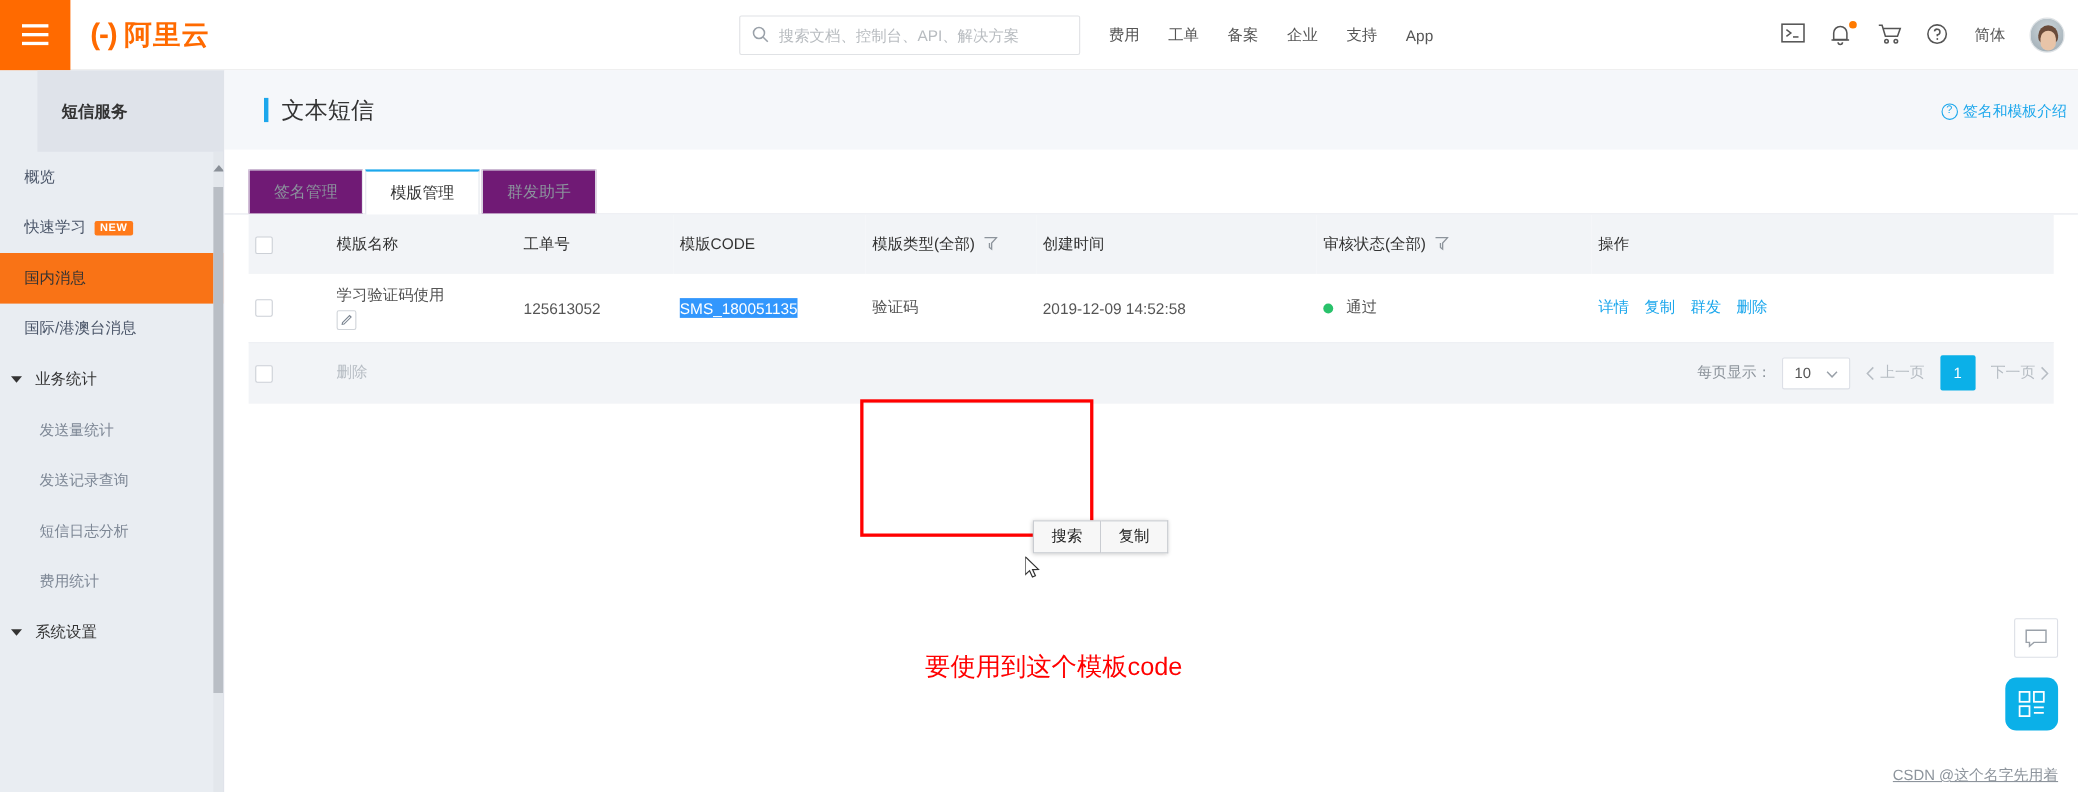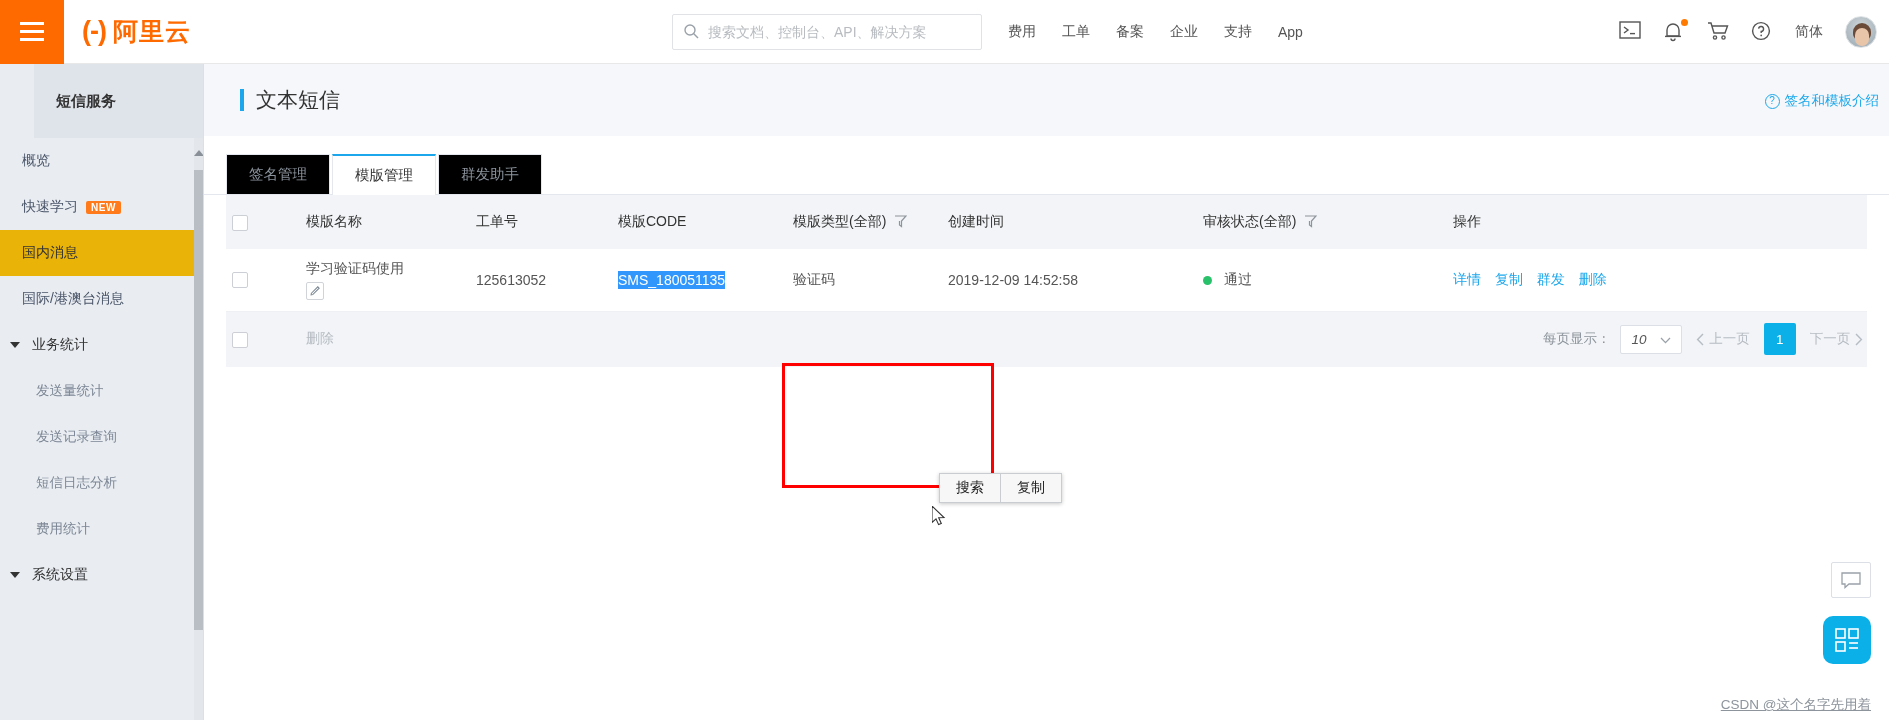--- a/index.html
+++ b/index.html
@@ -78,21 +78,21 @@
   }
   .side-title {
     height: 74px; display: flex; align-items: center; padding-left: 22px;
     font-size: 15px; font-weight: bold; color: #333; background: #dfe3ea; margin-left: 34px;
   }
   .side-scroll { position: relative; height: 582px; overflow: hidden; }
   .side-item {
     height: 46px; display: flex; align-items: center; padding-left: 22px;
     font-size: 14px; color: #4a5568; cursor: pointer; gap: 8px;
   }
-  .side-item.active { background: #eab308; color: #333; }
+  .side-item.active { background: #f97316; color: #333; }
   .side-item.sub { padding-left: 36px; color: #7c8694; font-size: 13.5px; }
   .side-item.group { padding-left: 10px; font-weight: normal; color: #333; }
   .caret { width: 0; height: 0; border-left: 5px solid transparent; border-right: 5px solid transparent;
            border-top: 6px solid #333; margin-right: 4px; }
   .new-badge {
     background: #ff7a1a; color: #fff; font-size: 10px; font-weight: bold;
     padding: 1px 5px; border-radius: 2px; letter-spacing: .5px;
   }
   .side-track {
     position: absolute; right: 0; top: 0; width: 9px; height: 582px; background: #e3e7ec;
@@ -121,21 +121,21 @@
   }
   .help-link .qm {
     width: 15px; height: 15px; border: 1px solid #1ca7ec; border-radius: 50%;
     font-size: 10px; display: flex; align-items: center; justify-content: center; line-height: 1;
   }
 
   .panel { background: #fff; margin: 0; min-height: 584px; position: relative; }
   .tabs { display: flex; padding: 18px 0 0 22px; border-bottom: 1px solid #e4e7ed; gap: 0; }
   .tab {
     height: 40px; min-width: 104px; padding: 0 22px; display: flex; align-items: center;
-    justify-content: center; font-size: 14.5px; color: #8b939d; background: #000000;
+    justify-content: center; font-size: 14.5px; color: #8b939d; background: #701a75;
     border: 1px solid #e4e7ed; border-bottom: none; cursor: pointer; margin-right: 2px;
   }
   .tab.active {
     background: #fff; color: #333; border-top: 2px solid #1ca7ec; position: relative; top: 0;
     margin-bottom: -1px; height: 41px;
   }
 
   .search-row { display: flex; align-items: center; padding: 18px 22px 14px 22px; position: relative; }
   .tpl-search {
     width: 322px; height: 38px; border: 1px solid #dcdfe6; border-radius: 2px;
@@ -198,21 +198,21 @@
     padding: 5px 16px; cursor: pointer;
   }
   .ctx-menu div + div { border-left: none; }
 
   .cursor-arrow { position: absolute; left: 728px; top: 370px; z-index: 41; }
 
   
   .pager-wrap { display: flex; align-items: center; justify-content: flex-end; gap: 10px; font-size: 13.5px; color: #8d949c; }
   .page-size {
     display: inline-flex; align-items: center; gap: 14px; border: 1px solid #dcdfe6;
-    background: #fff; padding: 6px 10px; border-radius: 2px; color: #555; cursor: pointer; font-style: italic;
+    background: #fff; padding: 6px 10px; border-radius: 2px; color: #555; cursor: pointer;
   }
   .pg-arrow { color: #b6bcc3; cursor: pointer; padding: 0 4px; }
   .pg-num {
     width: 32px; height: 32px; background: #0bb0e8; color: #fff; display: inline-flex;
     align-items: center; justify-content: center; border-radius: 2px; cursor: pointer;
   }
 
   
   .fab-chat {
     position: absolute; right: 18px; bottom: 122px; width: 40px; height: 36px;
@@ -465,20 +465,21 @@
                   <polyline points="2,1 7.4,6.5 2,12"></polyline>
                 </svg>
               </span>
             </div>
           </td>
         </tr>
       </tfoot>
     </table>
 
     <div class="red-box"></div>
+    <div class="red-note">要使用到这个模板code</div>
 
     <div class="ctx-menu">
       <div>搜索</div>
       <div>复制</div>
     </div>
 
     <span class="cursor-arrow">
       <svg width="16" height="22" viewBox="0 0 16 22">
         <polygon points="0,0 0,16.5 4,12.8 6.6,18.6 9.3,17.4 6.7,11.8 12,11.6" fill="#fff" stroke="#333" stroke-width="1.1"></polygon>
       </svg>

